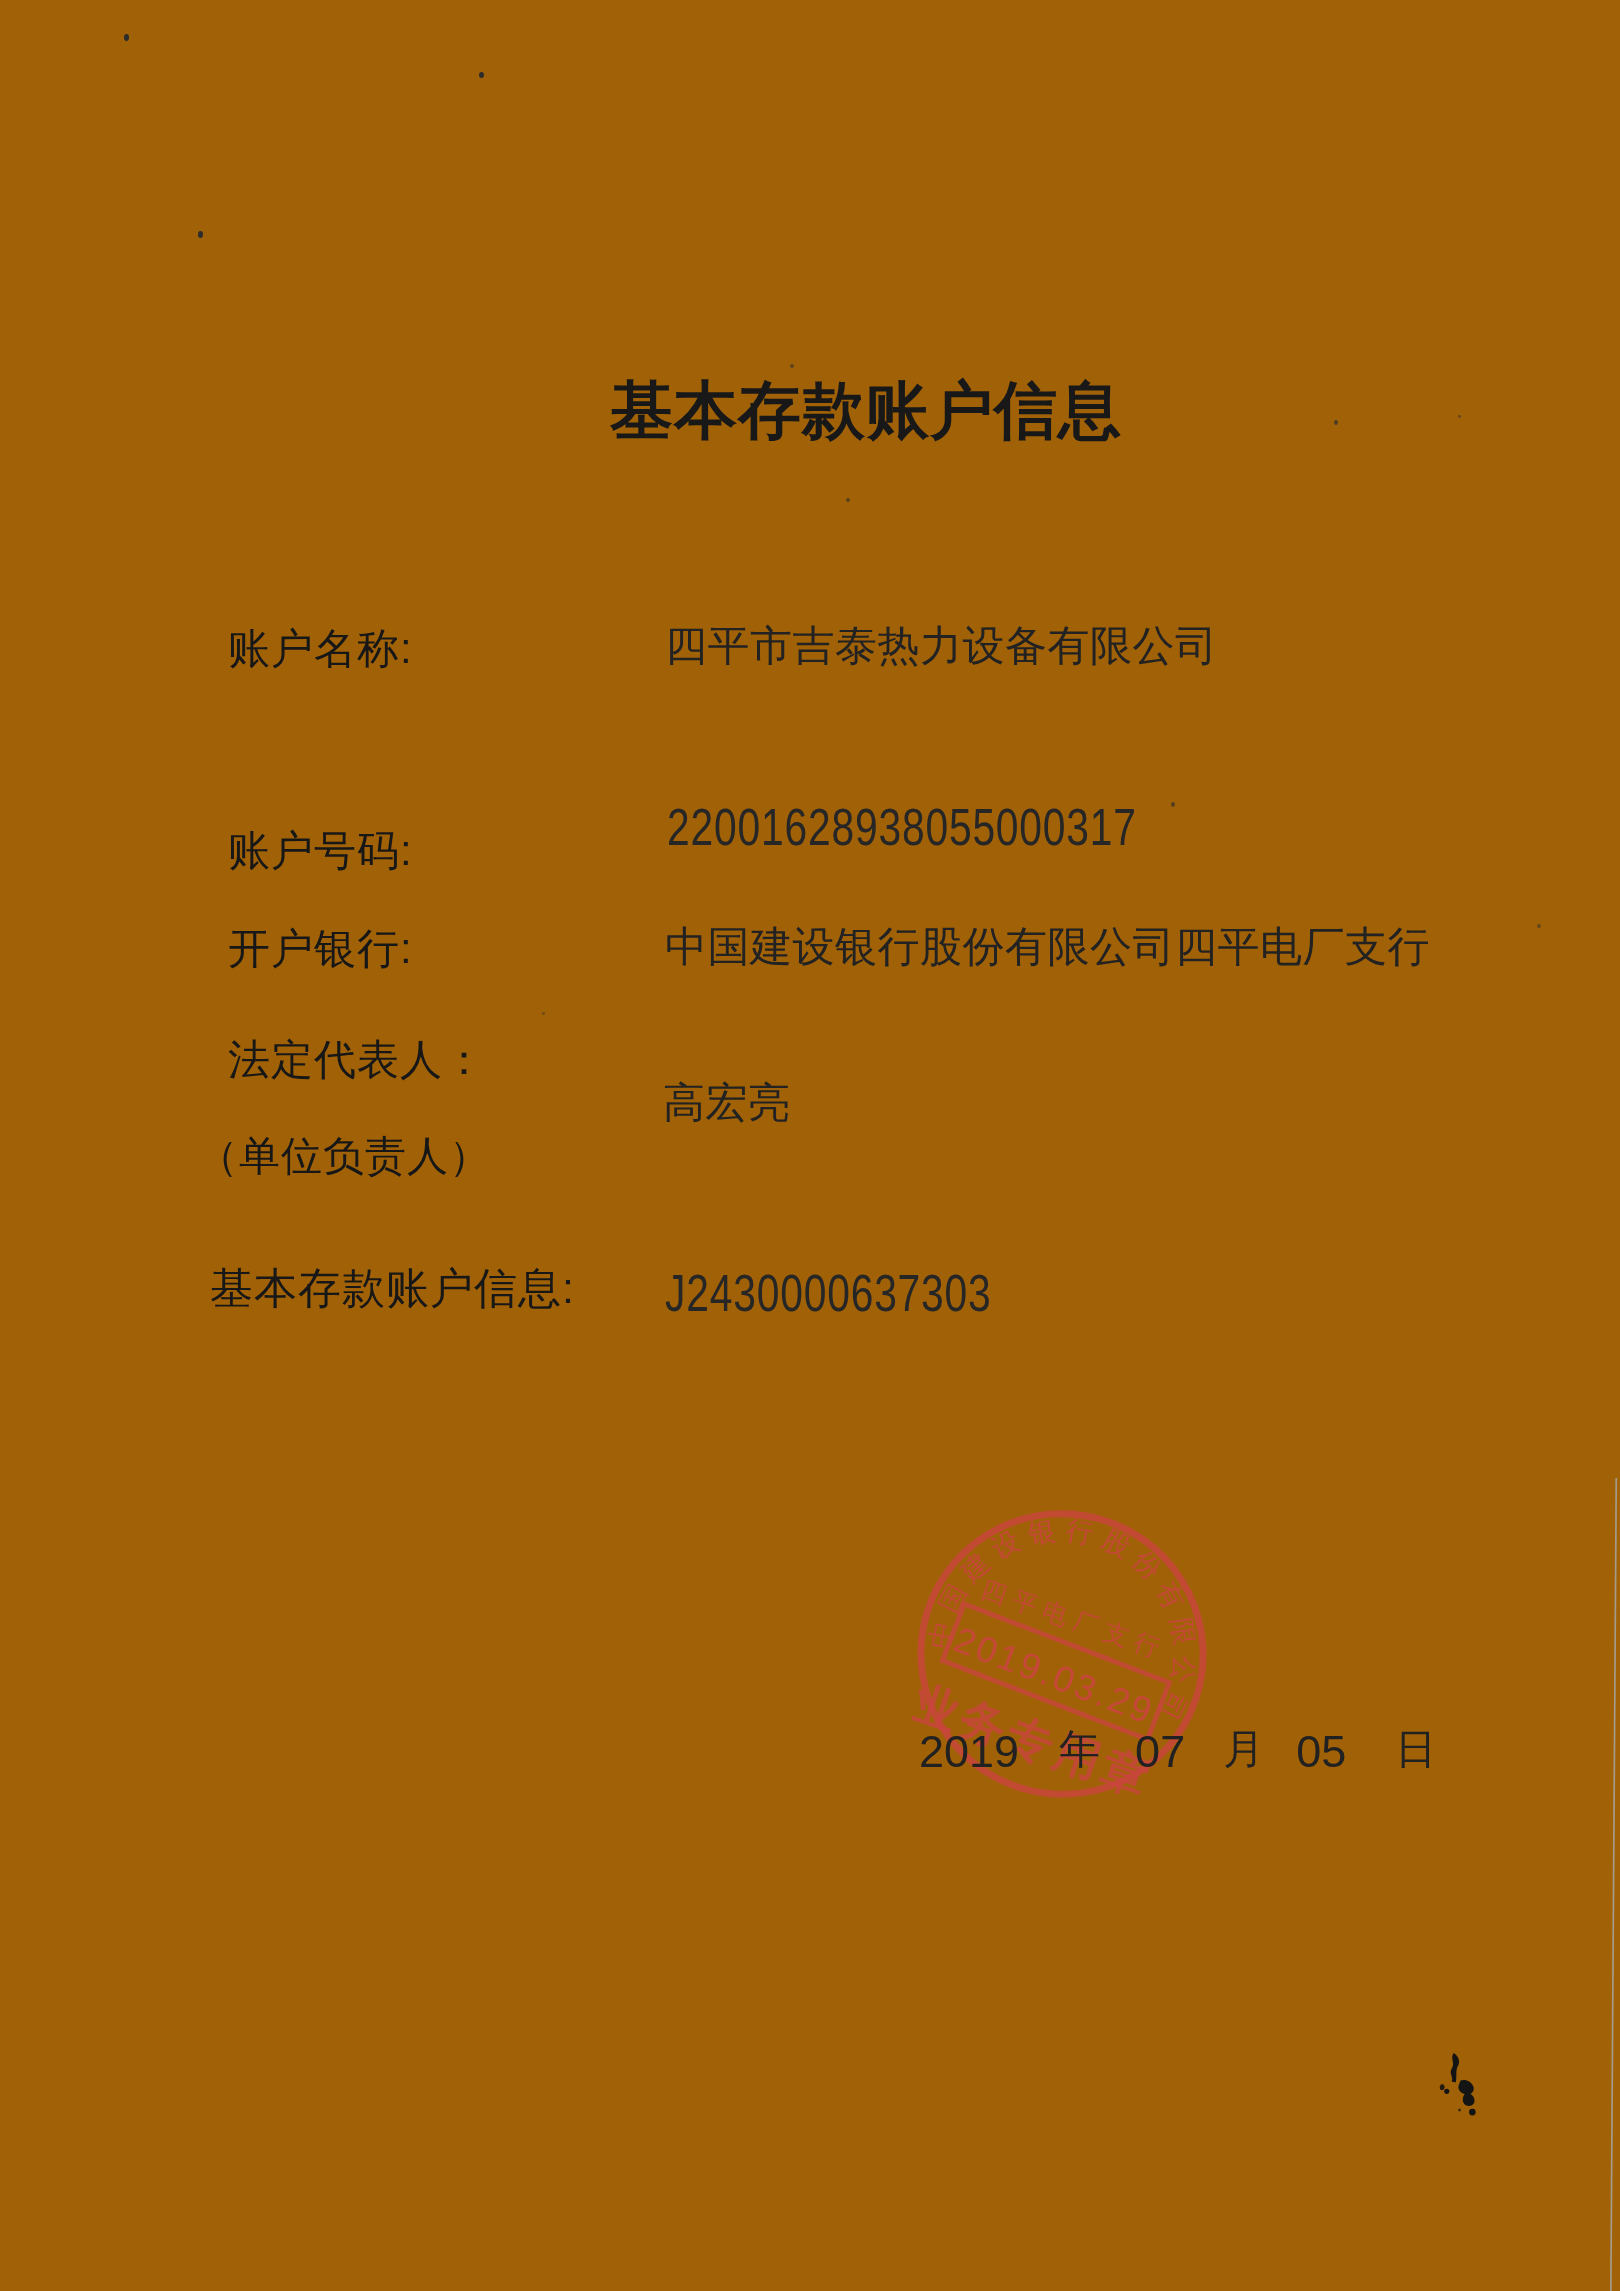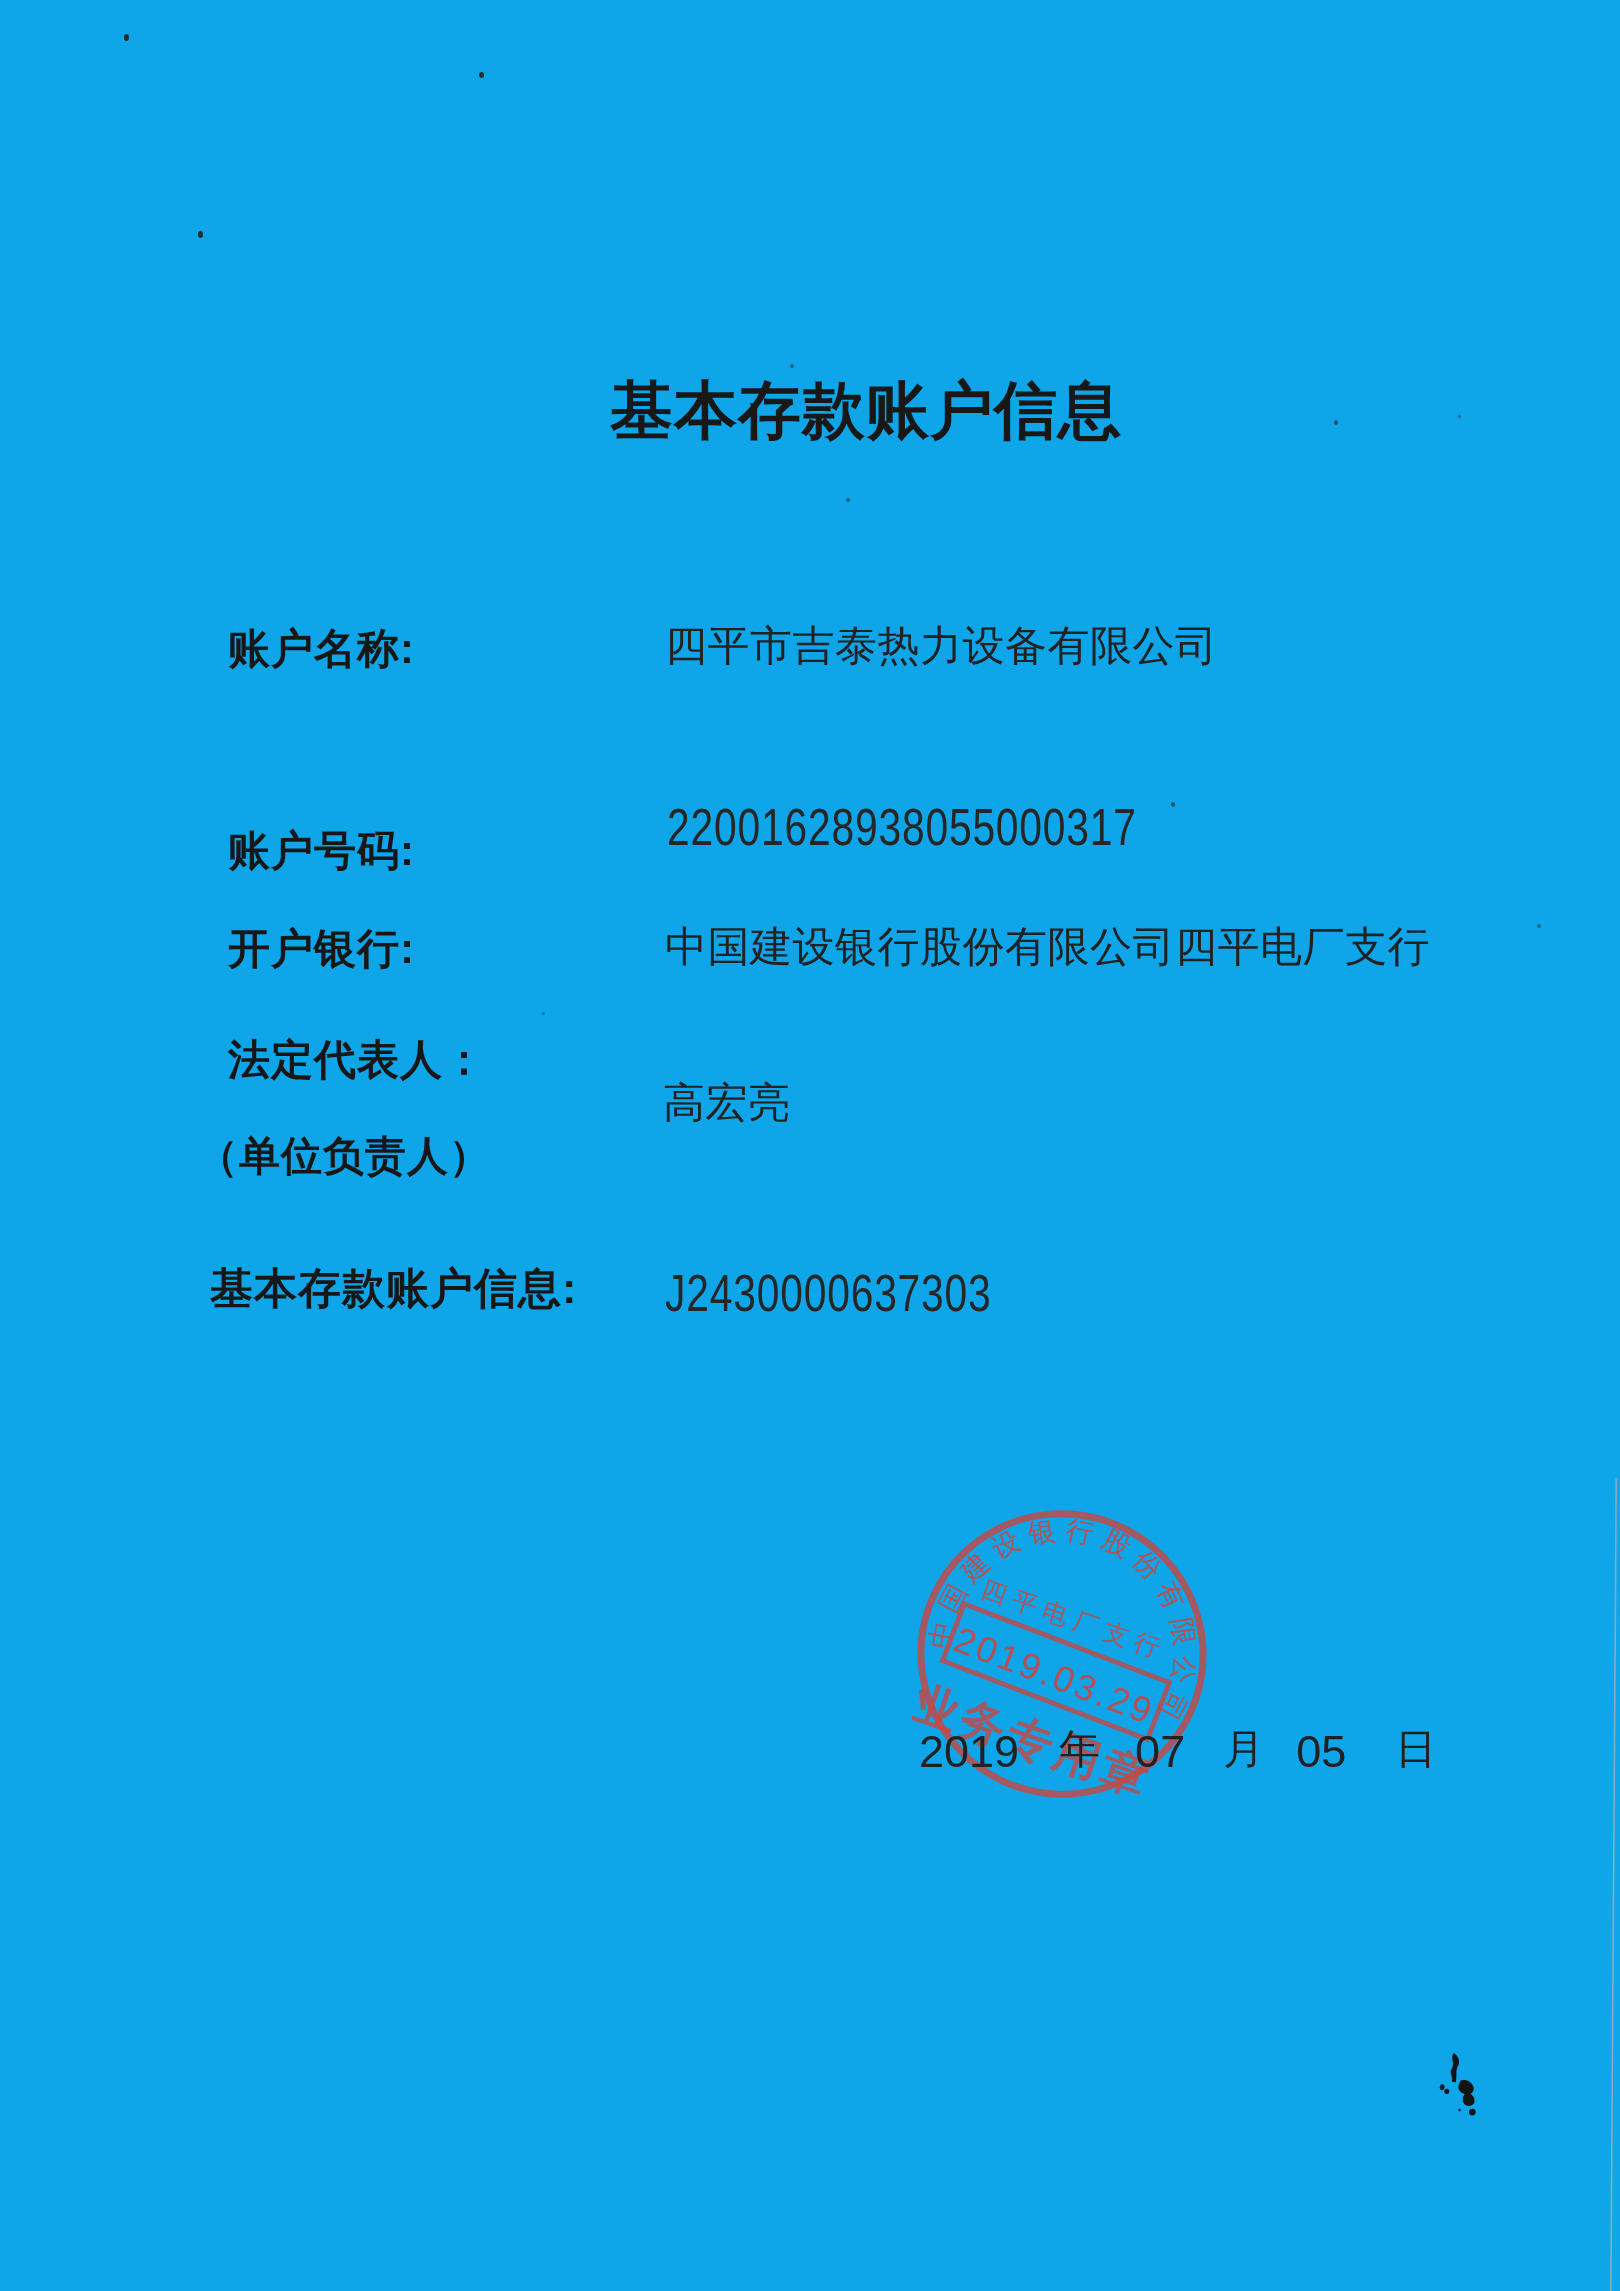--- a/index.html
+++ b/index.html
@@ -1,34 +1,34 @@
 <!DOCTYPE html>
 <html><head>
 <meta charset="utf-8">
 <style>
   html,body{margin:0;padding:0;background:#ffffff;}
   .page{
     position:relative;
     width:1620px;height:2292px;
-    background:#0ea5e9;
+    background:#a16207;
     overflow:hidden;
     font-family:"Liberation Serif",serif;
     color:#1e1e1e;
   }
   .abs{position:absolute;line-height:1;white-space:nowrap;}
   .doc-title{
     font-family:"Liberation Serif",serif;
     font-weight:700;
     font-size:63px;
     letter-spacing:1px;
     color:#181818;
   }
   .field-label{
     font-family:"Liberation Sans",sans-serif;
-    font-weight:700;
+    font-weight:400;
     font-size:42px;
     letter-spacing:1px;
     color:#171717;
   }
   .field-value{
     font-family:"Liberation Serif",serif;
     font-size:42px;
     letter-spacing:0.5px;
     color:#222;
   }

